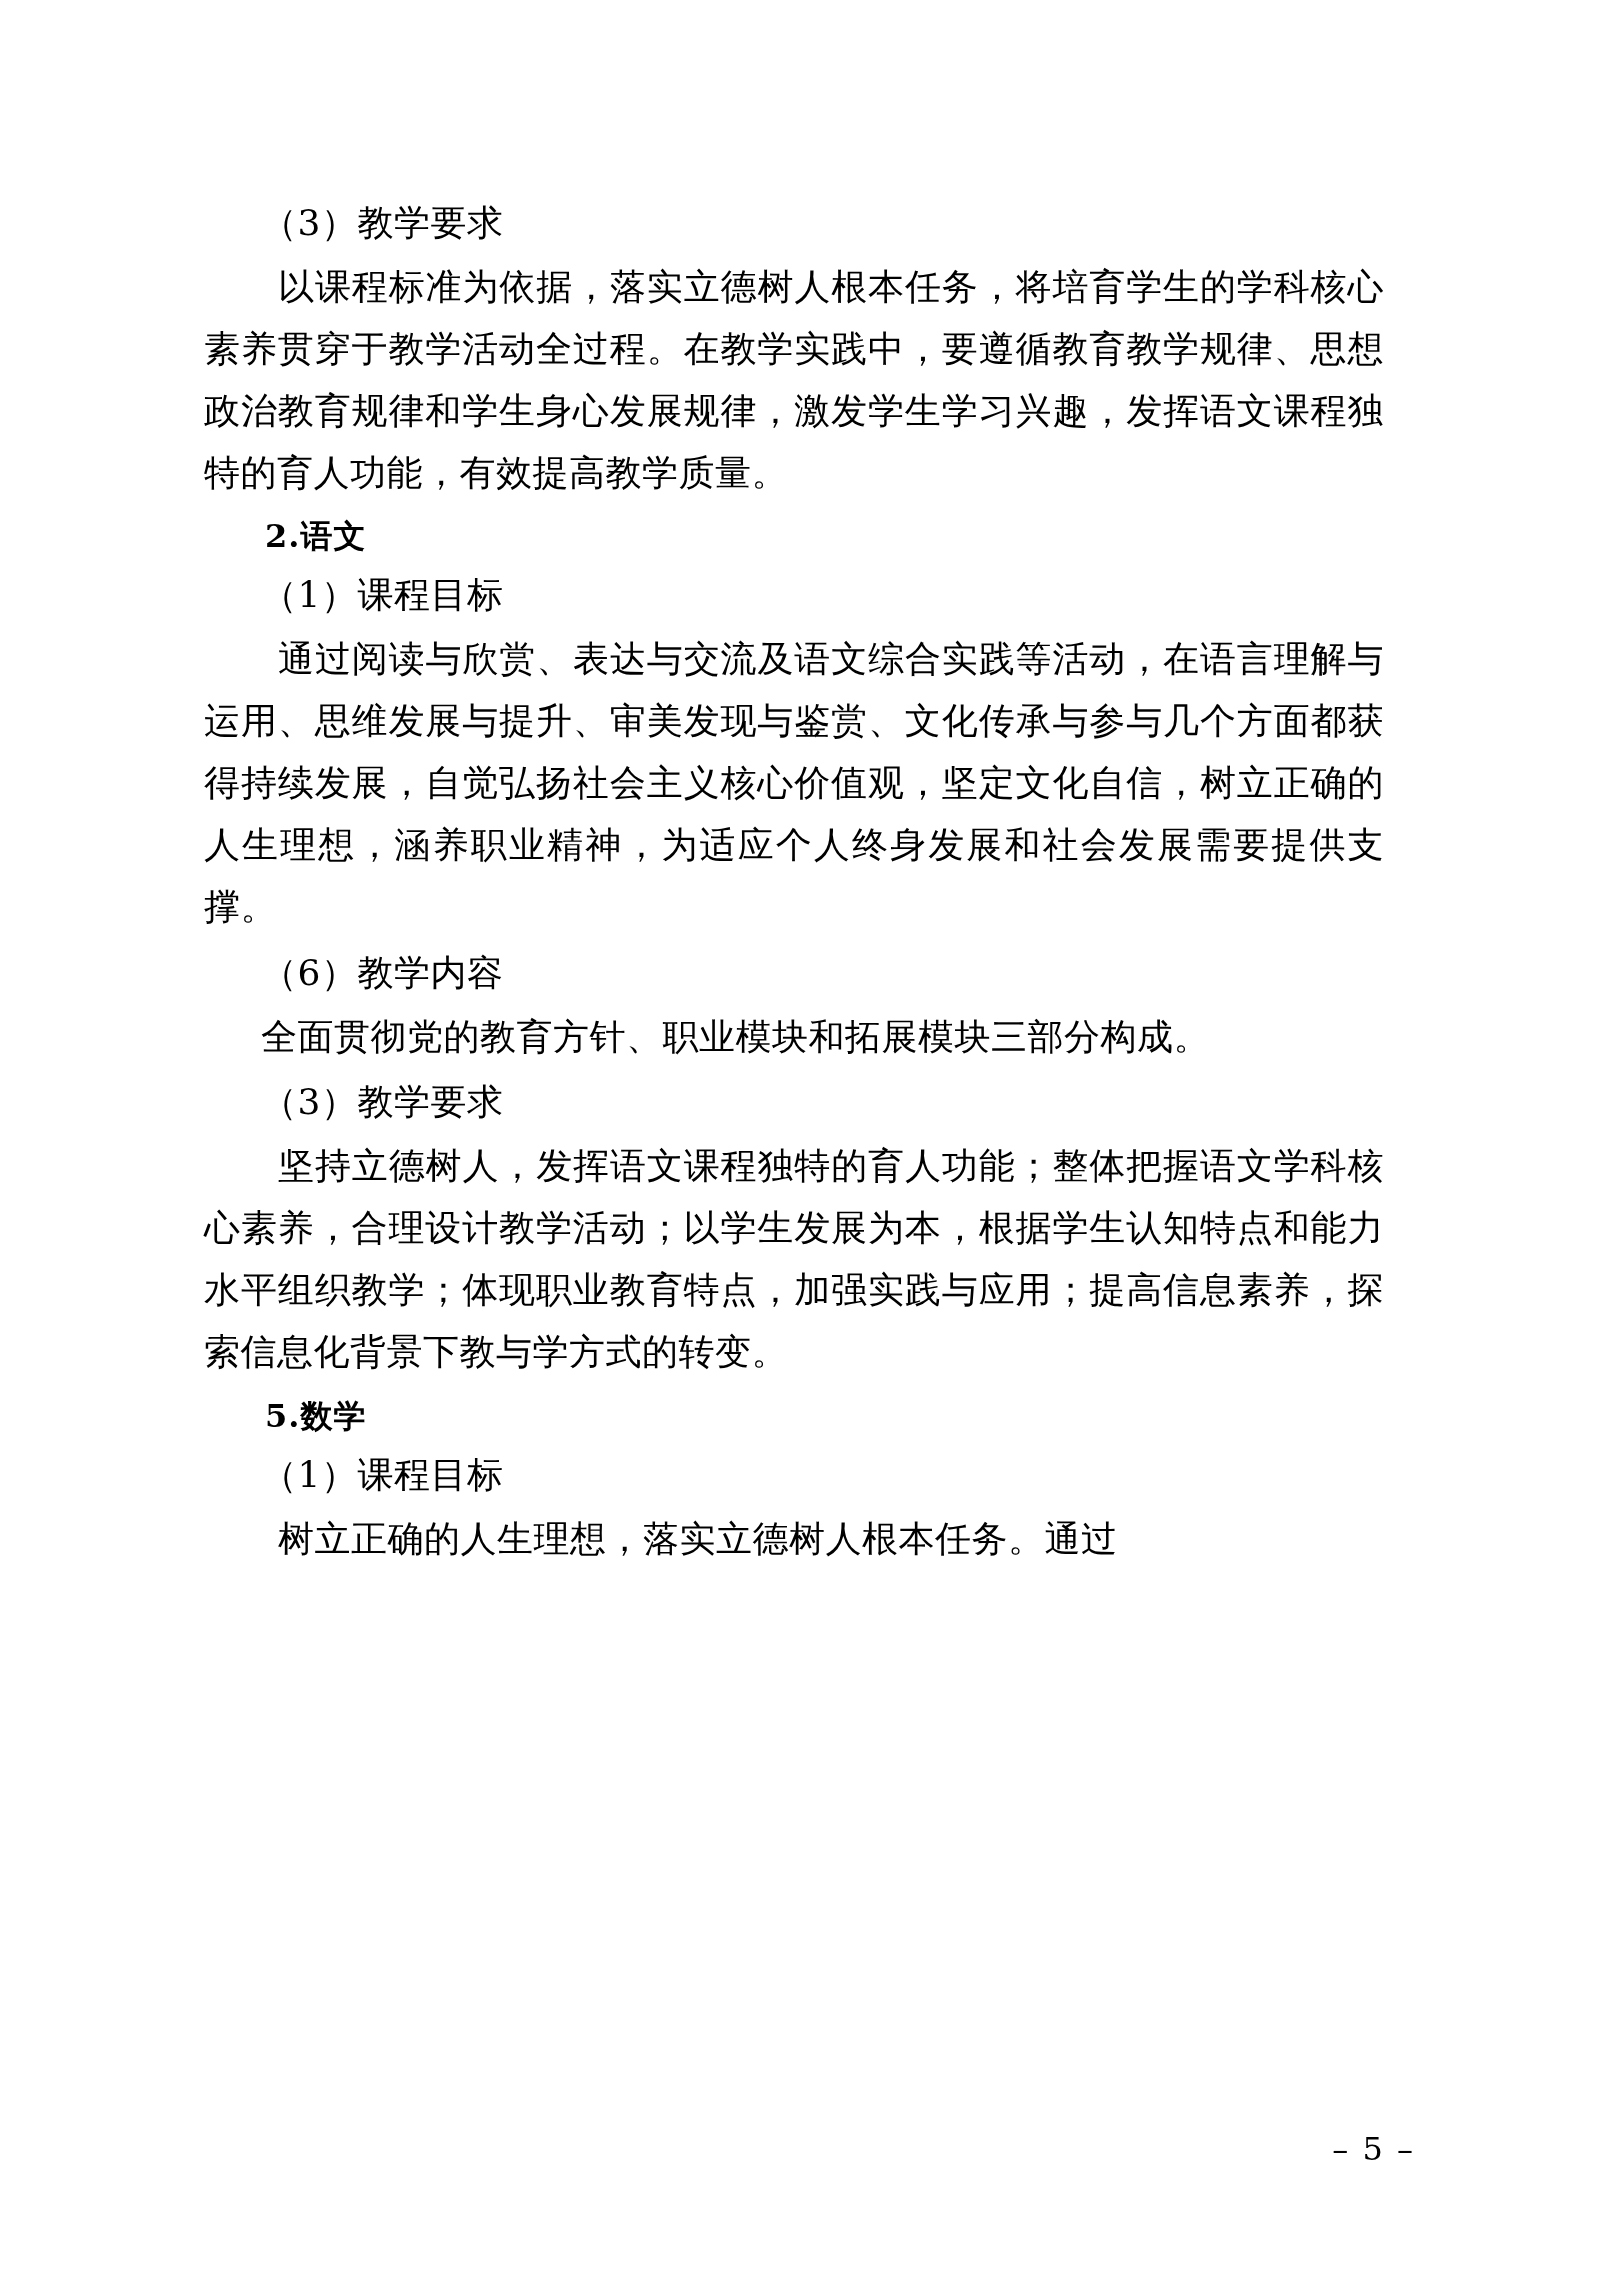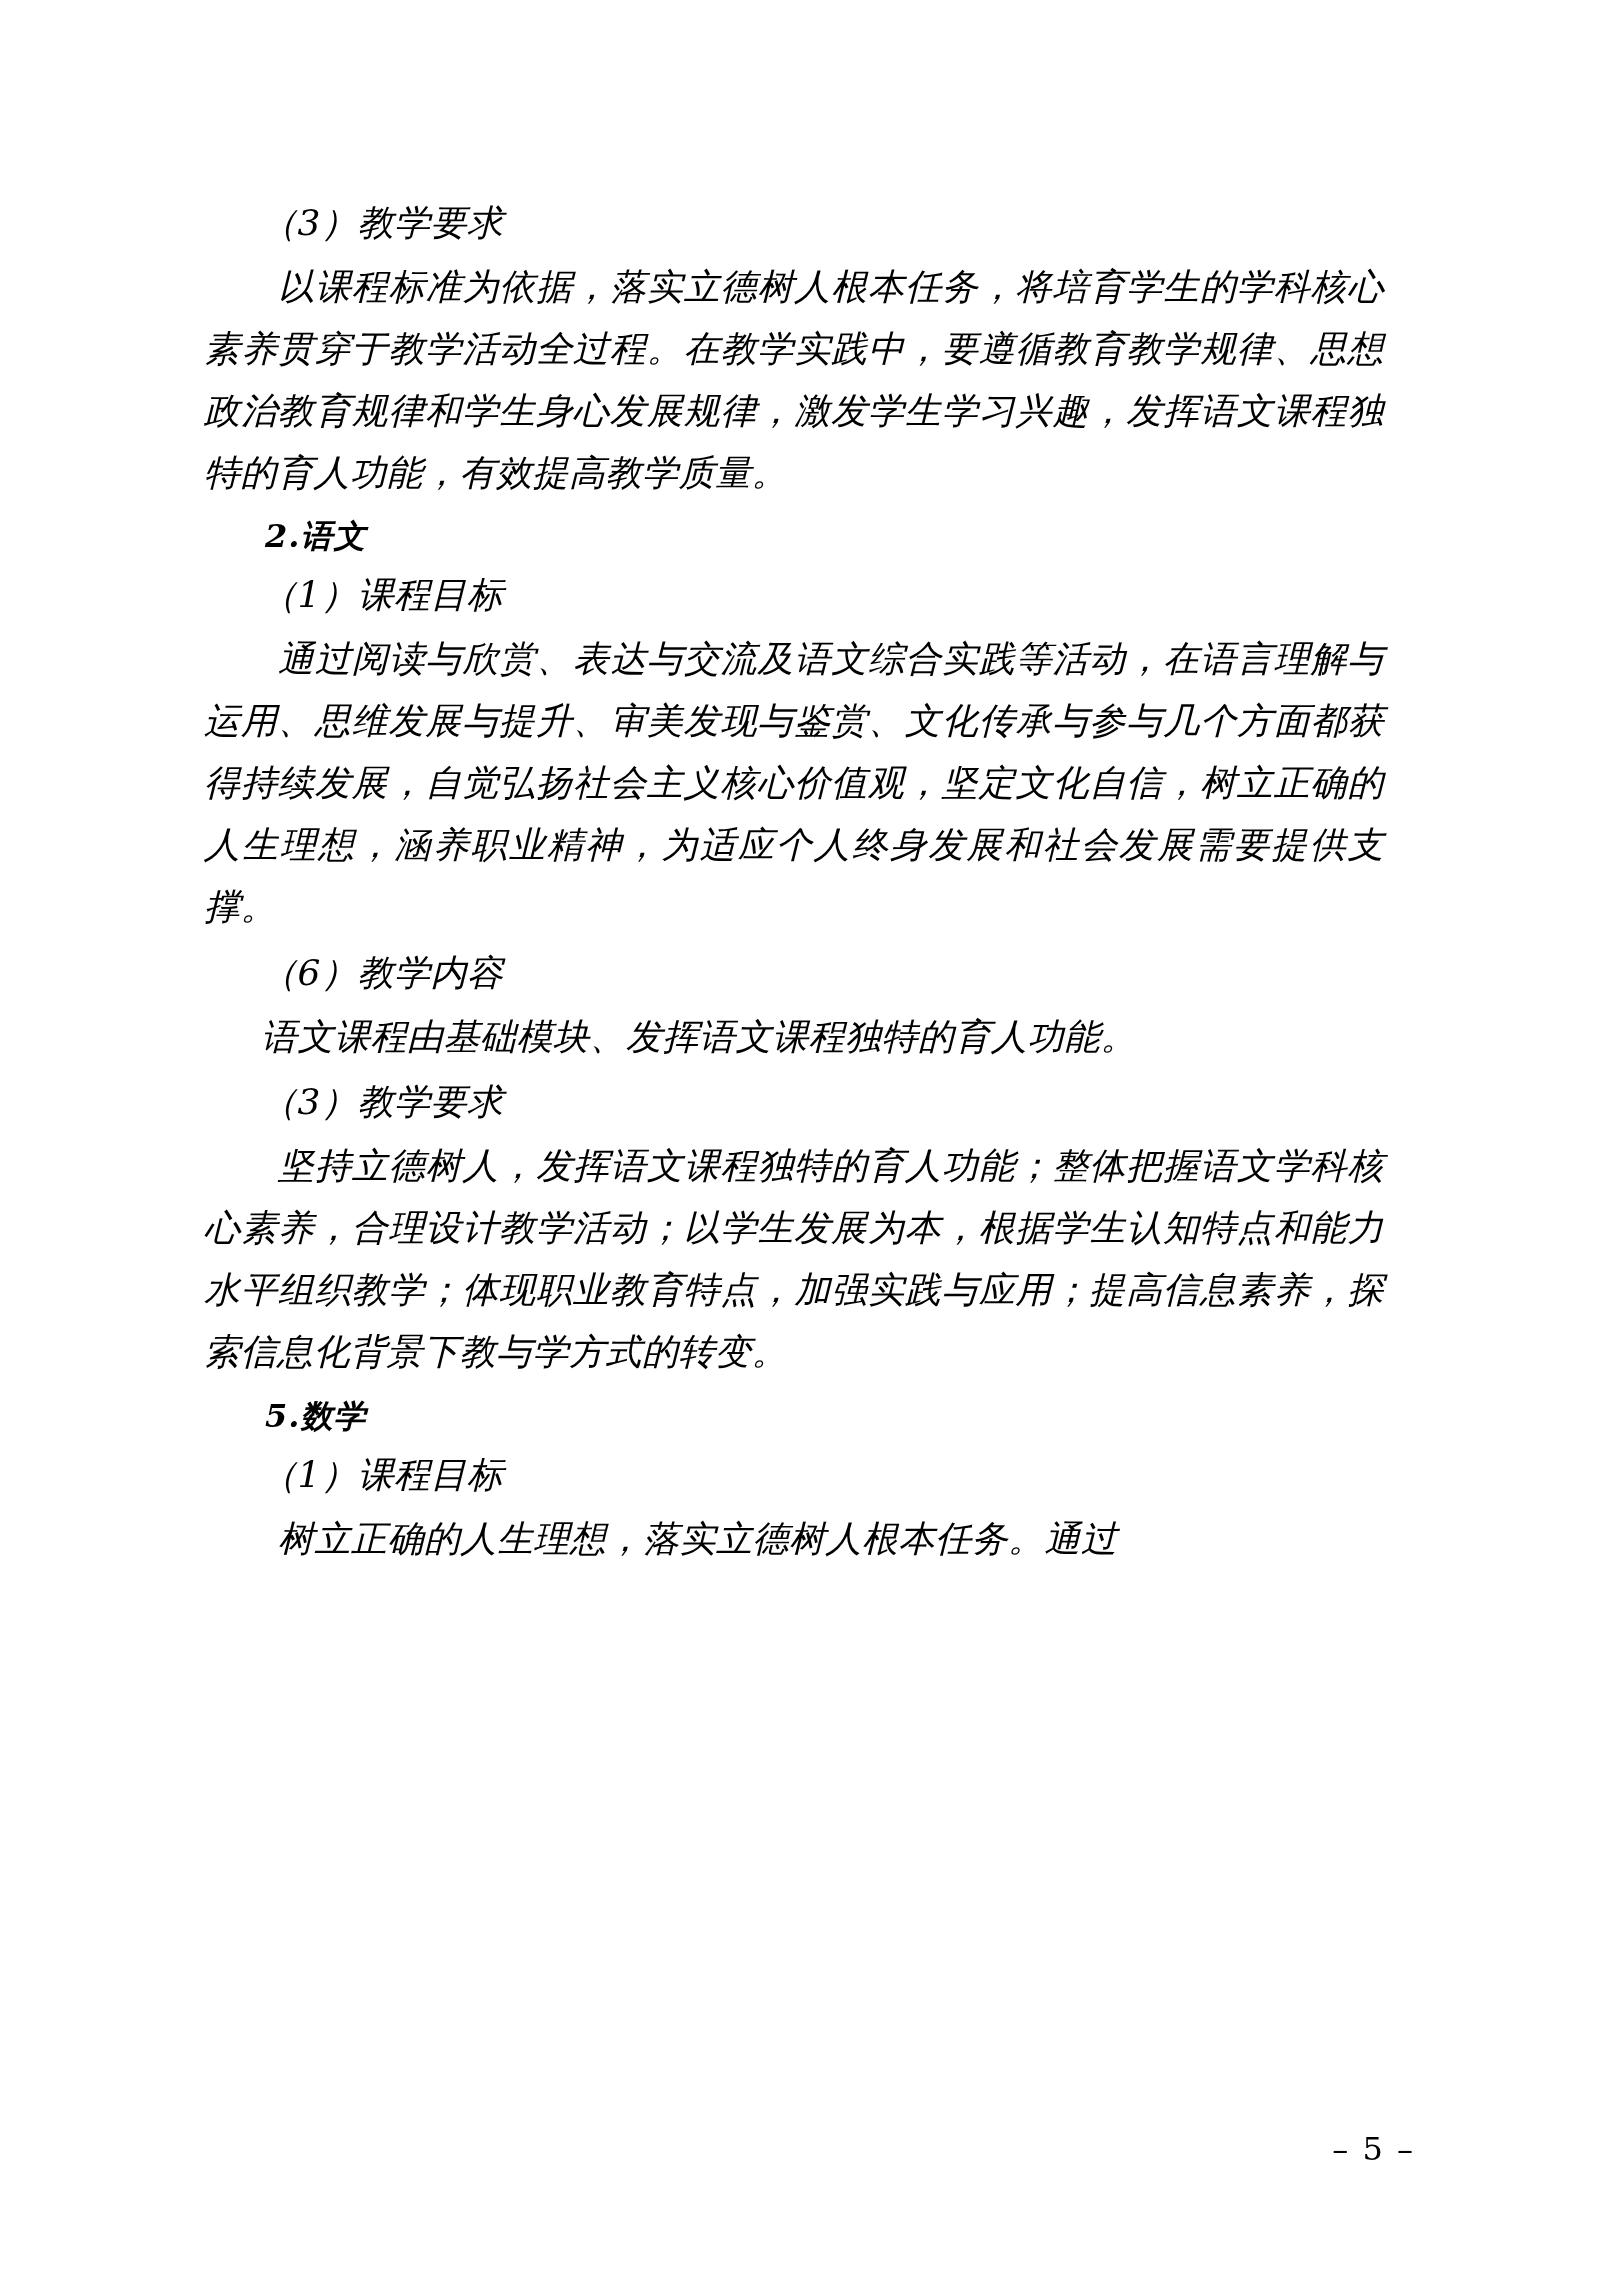--- a/index.html
+++ b/index.html
@@ -16,21 +16,20 @@
     box-sizing: border-box;
     font-family: "DejaVu Serif", "Liberation Serif", serif;
     color: #000000;
     overflow: hidden;
   }
   .content {
     position: absolute;
     left: 204px;
     top: 192px;
     width: 1180px;
-    font-style: italic;
   }
   .para {
     font-size: 36px;
     line-height: 1.72;
     letter-spacing: 0.5px;
     text-align: justify;
     text-justify: inter-ideograph;
     margin: 0 0 2px 0;
     white-space: pre-wrap;
   }
@@ -71,21 +70,21 @@
     <p class="para indent2 block">以课程标准为依据，落实立德树人根本任务，将培育学生的学科核心素养贯穿于教学活动全过程。在教学实践中，要遵循教育教学规律、思想政治教育规律和学生身心发展规律，激发学生学习兴趣，发挥语文课程独特的育人功能，有效提高教学质量。</p>
 
     <p class="heading">2.语文</p>
 
     <p class="para indent-item">（1）课程目标</p>
 
     <p class="para indent2 block">通过阅读与欣赏、表达与交流及语文综合实践等活动，在语言理解与运用、思维发展与提升、审美发现与鉴赏、文化传承与参与几个方面都获得持续发展，自觉弘扬社会主义核心价值观，坚定文化自信，树立正确的人生理想，涵养职业精神，为适应个人终身发展和社会发展需要提供支撑。</p>
 
     <p class="para indent-item">（6）教学内容</p>
 
-    <p class="para indent-item block">语文课程由基础模块、发挥语文课程独特的育人功能。</p>
+    <p class="para indent-item block">全面贯彻党的教育方针、职业模块和拓展模块三部分构成。</p>
 
     <p class="para indent-item">（3）教学要求</p>
 
     <p class="para indent2 block">坚持立德树人，发挥语文课程独特的育人功能；整体把握语文学科核心素养，合理设计教学活动；以学生发展为本，根据学生认知特点和能力水平组织教学；体现职业教育特点，加强实践与应用；提高信息素养，探索信息化背景下教与学方式的转变。</p>
 
     <p class="heading">5.数学</p>
 
     <p class="para indent-item">（1）课程目标</p>
 
     <p class="para indent2">树立正确的人生理想，落实立德树人根本任务。通过</p>

